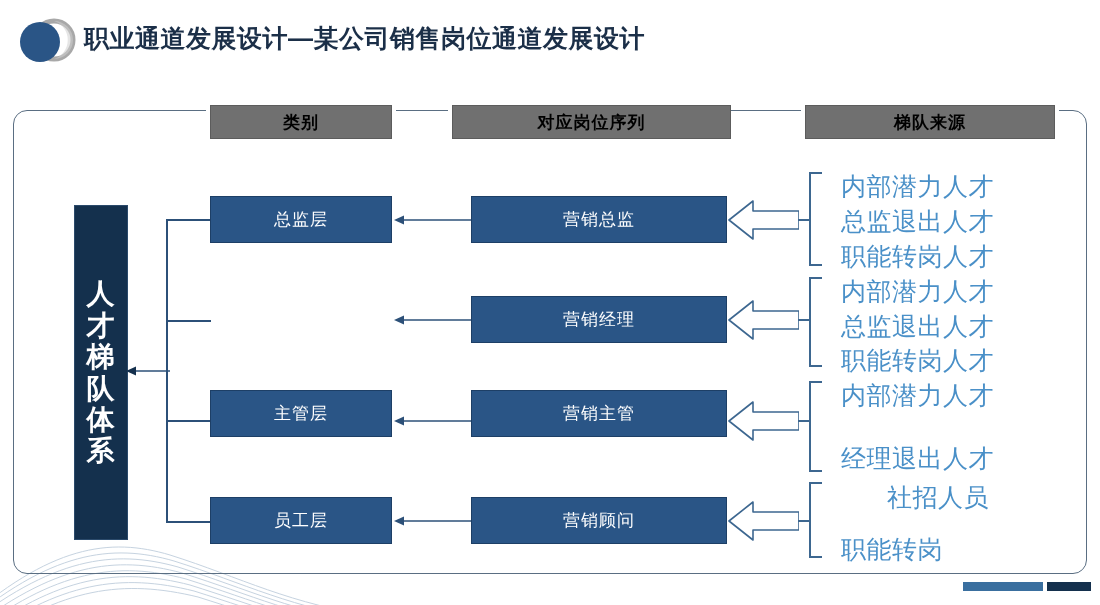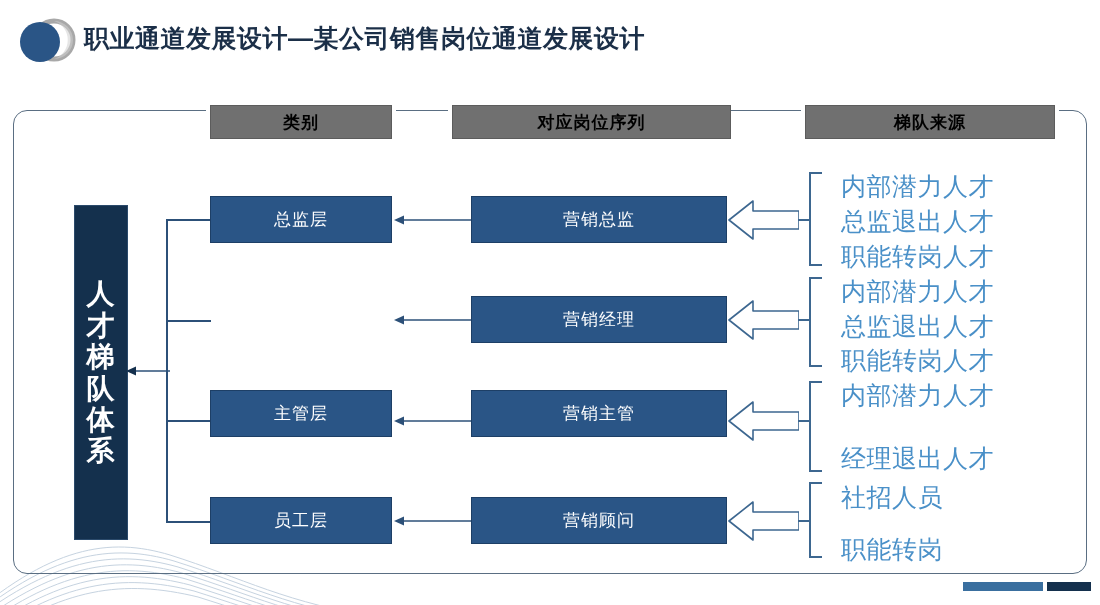--- a/index.html
+++ b/index.html
@@ -309,16 +309,16 @@
     <line x1="77" y1="6" x2="9" y2="6" stroke="#2c5078" stroke-width="1.6"></line>
     <path d="M0,6 L10,1.5 L10,10.5 Z" fill="#2c5078"></path>
   </svg>
   <svg class="block-arrow" style="top:500px;" viewBox="0 0 72 42">
     <path d="M72,12 L26,12 L26,2 L2,21 L26,40 L26,30 L72,30 Z" fill="#ffffff" stroke="#3d6790" stroke-width="1.6" stroke-linejoin="round"></path>
   </svg>
   <div class="bracket-stub" style="top:520px;"></div>
   <div class="bracket" style="top:482px; height:76px;">
       <i></i>
     </div>
-  <div class="src-text" style="top:481px;">社招人员</div>
+  <div class="src-text" style="top:481px;margin-left:46px;">社招人员</div>
   <div class="src-text" style="top:533px;">职能转岗</div>
 
 </div>
 
 </body></html>

